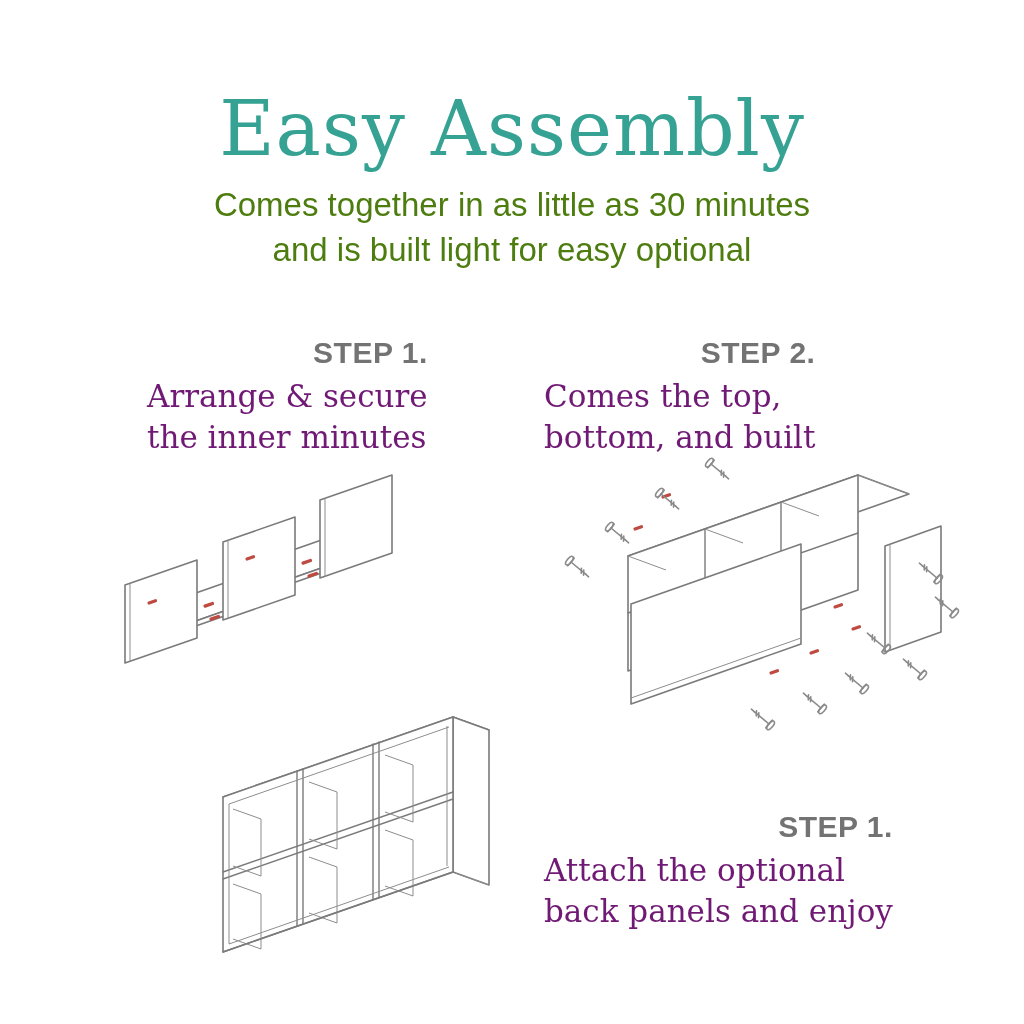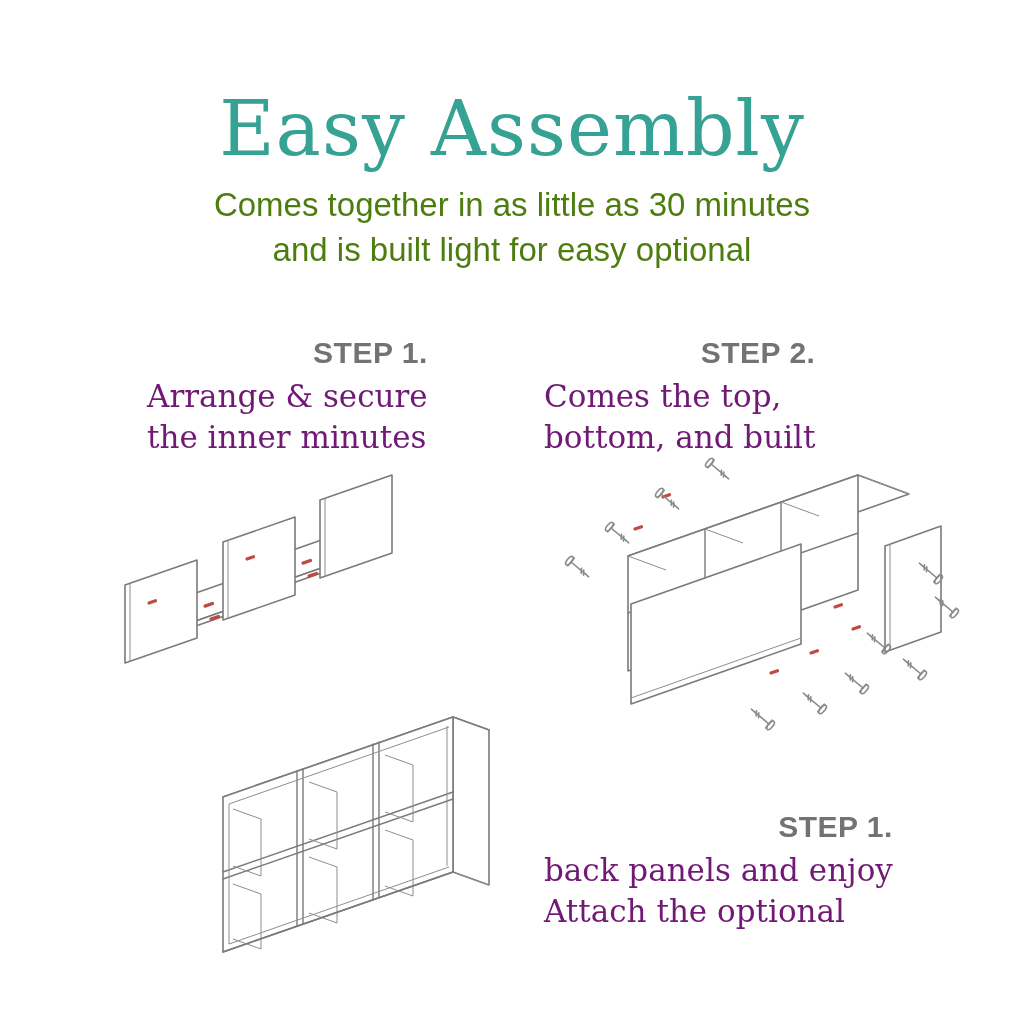--- a/index.html
+++ b/index.html
@@ -78,22 +78,22 @@
     <div class="step-label">STEP 2.</div>
     <div class="step-desc">
       <div>Comes the top,</div>
       <div>bottom, and built</div>
     </div>
   </div>
 
   <div class="step step3">
     <div class="step-label">STEP 1.</div>
     <div class="step-desc">
+      <div>Attach the optional</div>
       <div>back panels and enjoy</div>
-      <div>Attach the optional</div>
     </div>
   </div>
 
   <svg class="illus illus1" width="330" height="265" viewBox="0 0 330 265">
 
     <polygon class="panel" points="58,168 138,140 178,154 98,182"></polygon>
     <polygon class="panel" points="98,182 178,154 178,159 98,187"></polygon>
 
     <polygon class="panel" points="155,125 235,97 275,111 195,139"></polygon>
     <polygon class="panel" points="195,139 275,111 275,116 195,144"></polygon>

